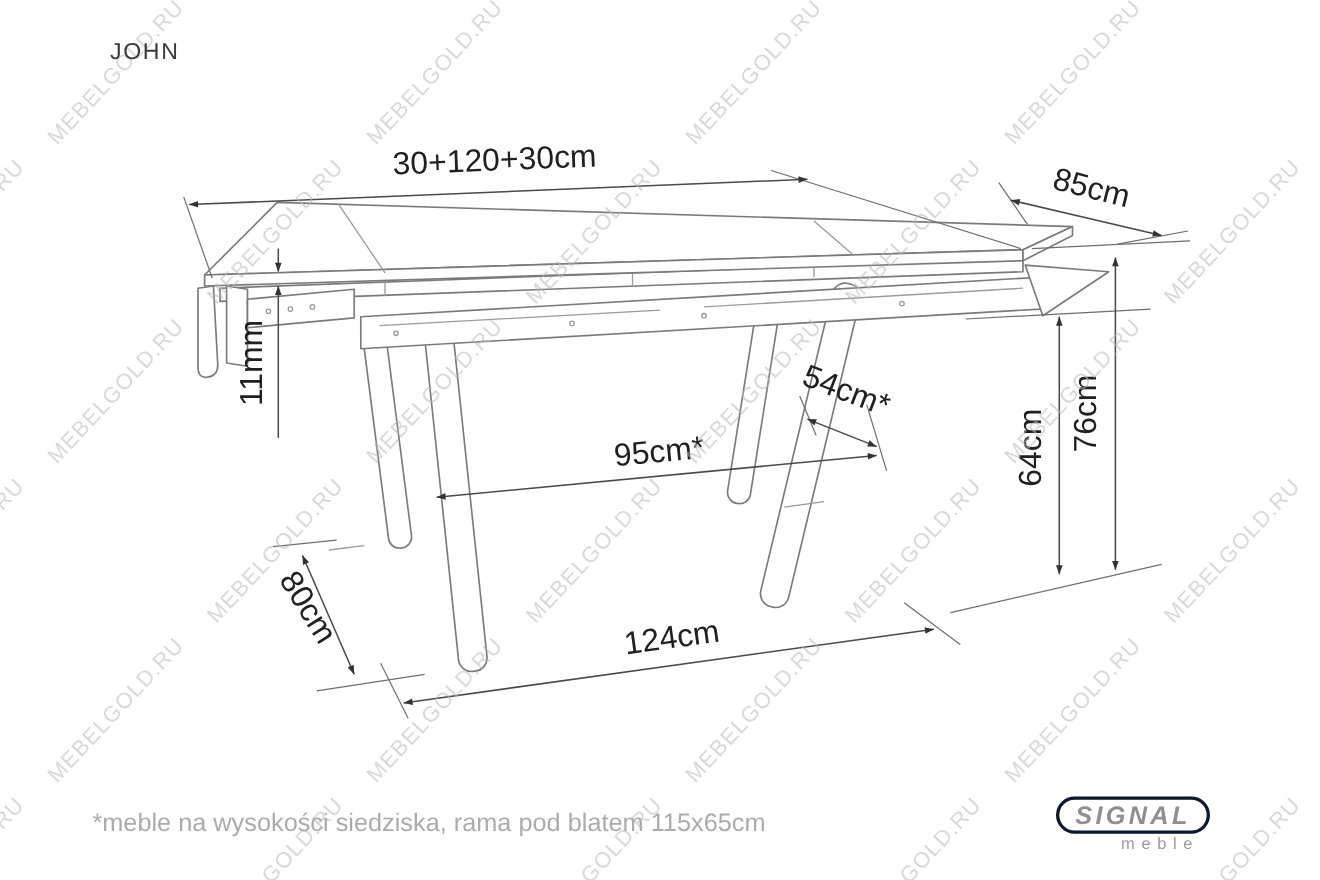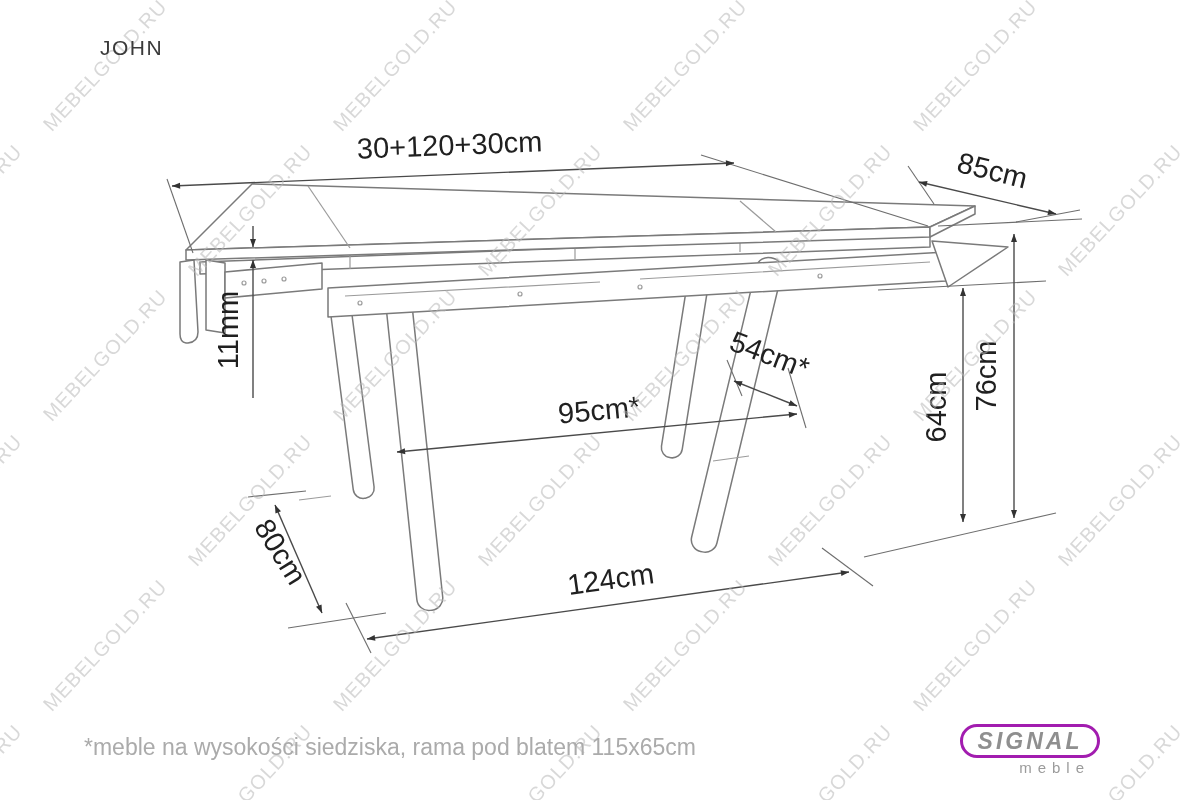--- a/index.html
+++ b/index.html
@@ -3,21 +3,21 @@
 <meta charset="utf-8">
 <style>
   html,body{margin:0;padding:0;background:#ffffff;}
   .stage{position:relative;width:1200px;height:800px;background:#ffffff;overflow:hidden;
          font-family:"Liberation Sans",sans-serif;}
   .stage svg{position:absolute;left:0;top:0;}
   .title{position:absolute;left:100px;top:36px;font-size:21px;letter-spacing:1.5px;
          color:#3a3a3a;font-weight:400;}
   .footnote{position:absolute;left:84px;top:734px;font-size:23px;color:#ababab;}
   .logo{position:absolute;left:960px;top:724px;width:140px;}
-  .logo-box{border:3px solid #a21caf;border-radius:17px;padding:0 10px;height:28px;
+  .logo-box{border:3px solid #0f172a;border-radius:17px;padding:0 10px;height:28px;
             display:flex;align-items:center;justify-content:center;}
   .logo-brand{font-size:23px;font-style:italic;font-weight:bold;letter-spacing:3px;color:#8f8f8f;}
   .logo-sub{font-size:15px;letter-spacing:6px;color:#9b9b9b;text-align:right;padding-right:10px;margin-top:1px;}
   
   .draw{stroke:#7a7a7a;stroke-width:1.5;fill:#ffffff;stroke-linejoin:round;}
   .draw-thin{stroke:#9b9b9b;stroke-width:1.2;fill:none;}
   .dim{stroke:#4a4a4a;stroke-width:1.4;fill:none;}
   .ext{stroke:#6e6e6e;stroke-width:1.1;fill:none;}
   .dimtext{font-family:"Liberation Sans",sans-serif;font-size:29px;fill:#202020;}
   .wm{font-family:"Liberation Sans",sans-serif;font-size:20px;letter-spacing:1px;opacity:.55;}

